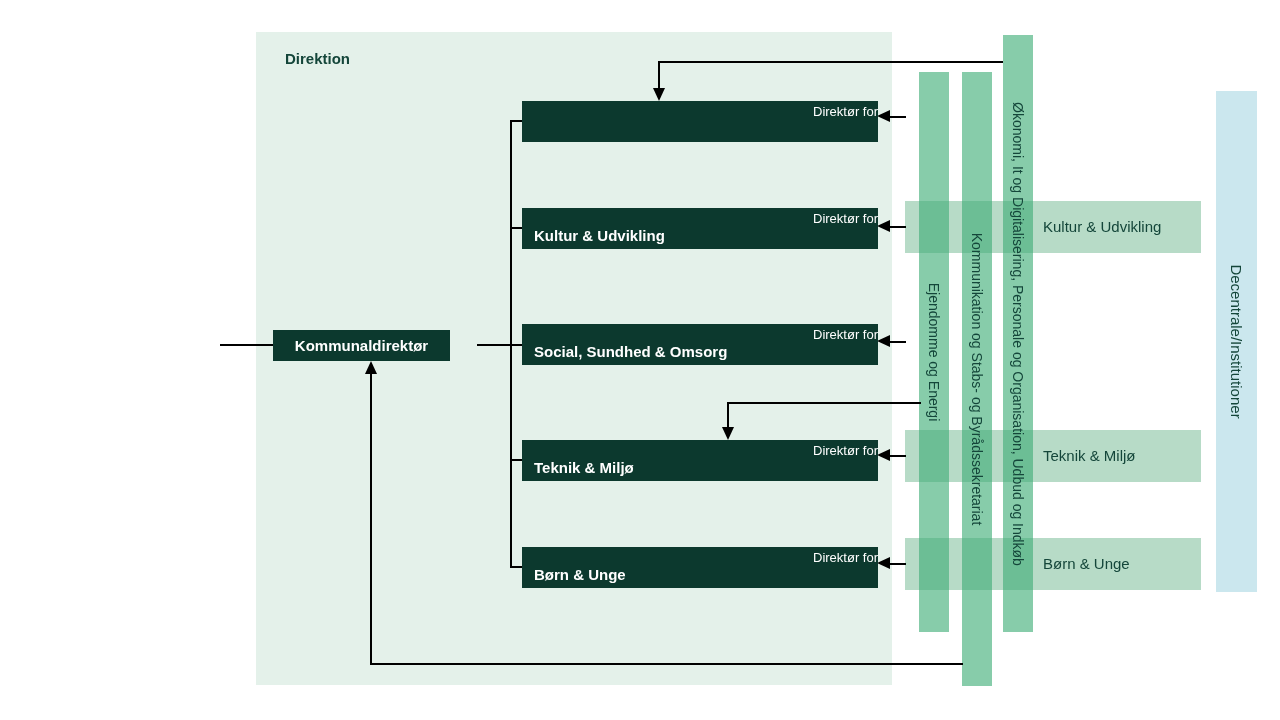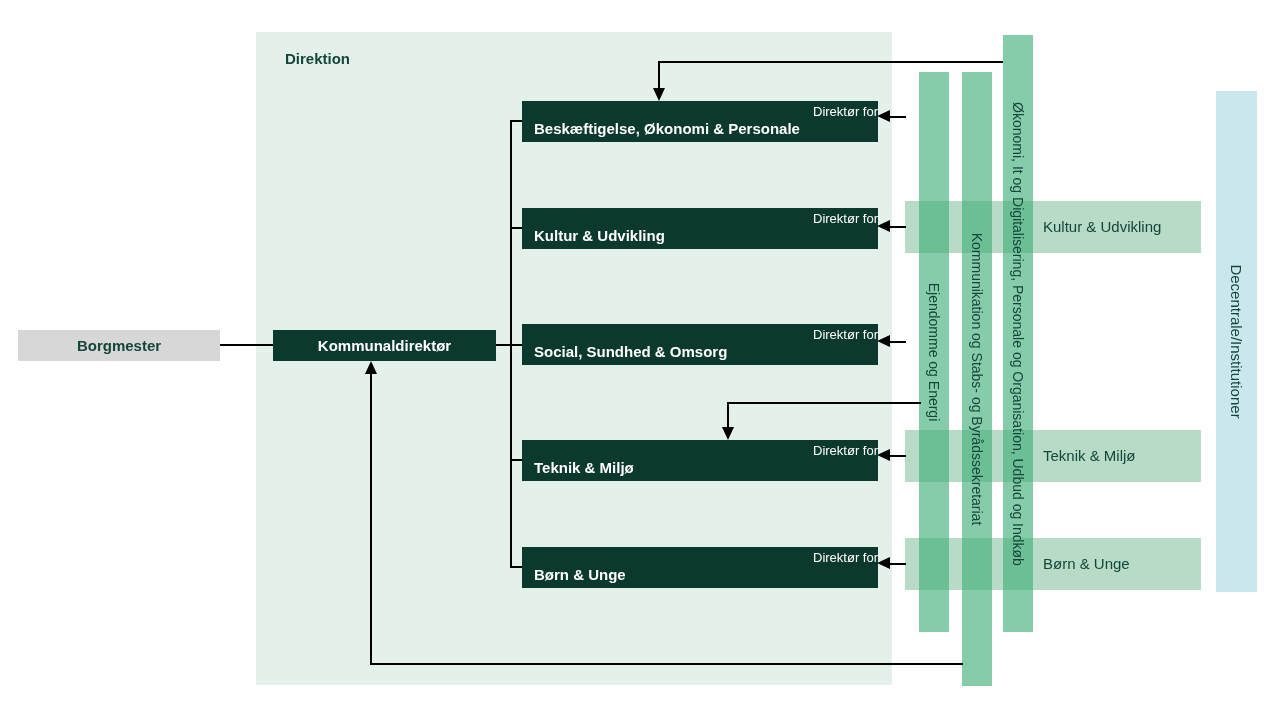--- a/index.html
+++ b/index.html
@@ -18,21 +18,21 @@
     font-family:"Liberation Sans","DejaVu Sans",sans-serif;
     padding-left:35px;
   }
   .abs{position:absolute;}
   
   .panel{left:256px;top:32px;width:636px;height:653px;background:var(--panel-green);z-index:0;}
   .panel-label{left:285px;top:50px;font-size:15px;font-weight:bold;color:var(--text-green);z-index:5;}
   
   .gray-box{left:18px;top:330px;width:202px;height:31px;background:var(--borgmester-gray);
     color:var(--text-green);font-size:15px;font-weight:bold;display:flex;align-items:center;justify-content:center;z-index:4;}
-  .komm-box{left:273px;top:330px;width:223px;height:31px;background:var(--dark-green);
+  .komm-box{left:273px;top:330px;width:177px;height:31px;background:var(--dark-green);
     color:#fff;font-size:15px;font-weight:bold;display:flex;align-items:center;justify-content:center;z-index:4;}
   
   .dir-box{left:522px;width:356px;height:41px;background:var(--dark-green);color:#fff;
     box-sizing:border-box;padding:3px 0 0 12px;z-index:4;}
   .dir-box .l1{font-size:13px;line-height:16px;font-weight:normal;text-align:right;}
   .dir-box .l2{font-size:15px;line-height:18px;font-weight:bold;}
   
   .band{left:905px;width:296px;height:52px;background:var(--band-green);z-index:1;
     display:flex;align-items:center;box-sizing:border-box;padding-left:138px;
     color:var(--text-green);font-size:15px;line-height:18px;white-space:pre-line;}
@@ -53,30 +53,26 @@
   .arr-up{border-left:6px solid transparent;border-right:6px solid transparent;border-bottom:13px solid var(--line-black);}
 </style>
 </head>
 <body>
 
 <div id="stage">
 
   <div class="abs panel"></div>
   <div class="abs panel-label">Direktion</div>
 
-  <div class="abs gray-box">
-    <span>Borgmester</span>
-  </div>
   <div class="abs komm-box">
     <span>Kommunaldirektør</span>
   </div>
 
   <div class="abs dir-box" style="top:101px">
     <div class="l1">Direktør for</div>
-    <div class="l2">Beskæftigelse, Økonomi &amp; Personale</div>
   </div>
   <div class="abs dir-box" style="top:208px">
     <div class="l1">Direktør for</div>
     <div class="l2">Kultur &amp; Udvikling</div>
   </div>
   <div class="abs dir-box" style="top:324px">
     <div class="l1">Direktør for</div>
     <div class="l2">Social, Sundhed &amp; Omsorg</div>
   </div>
   <div class="abs dir-box" style="top:440px">

